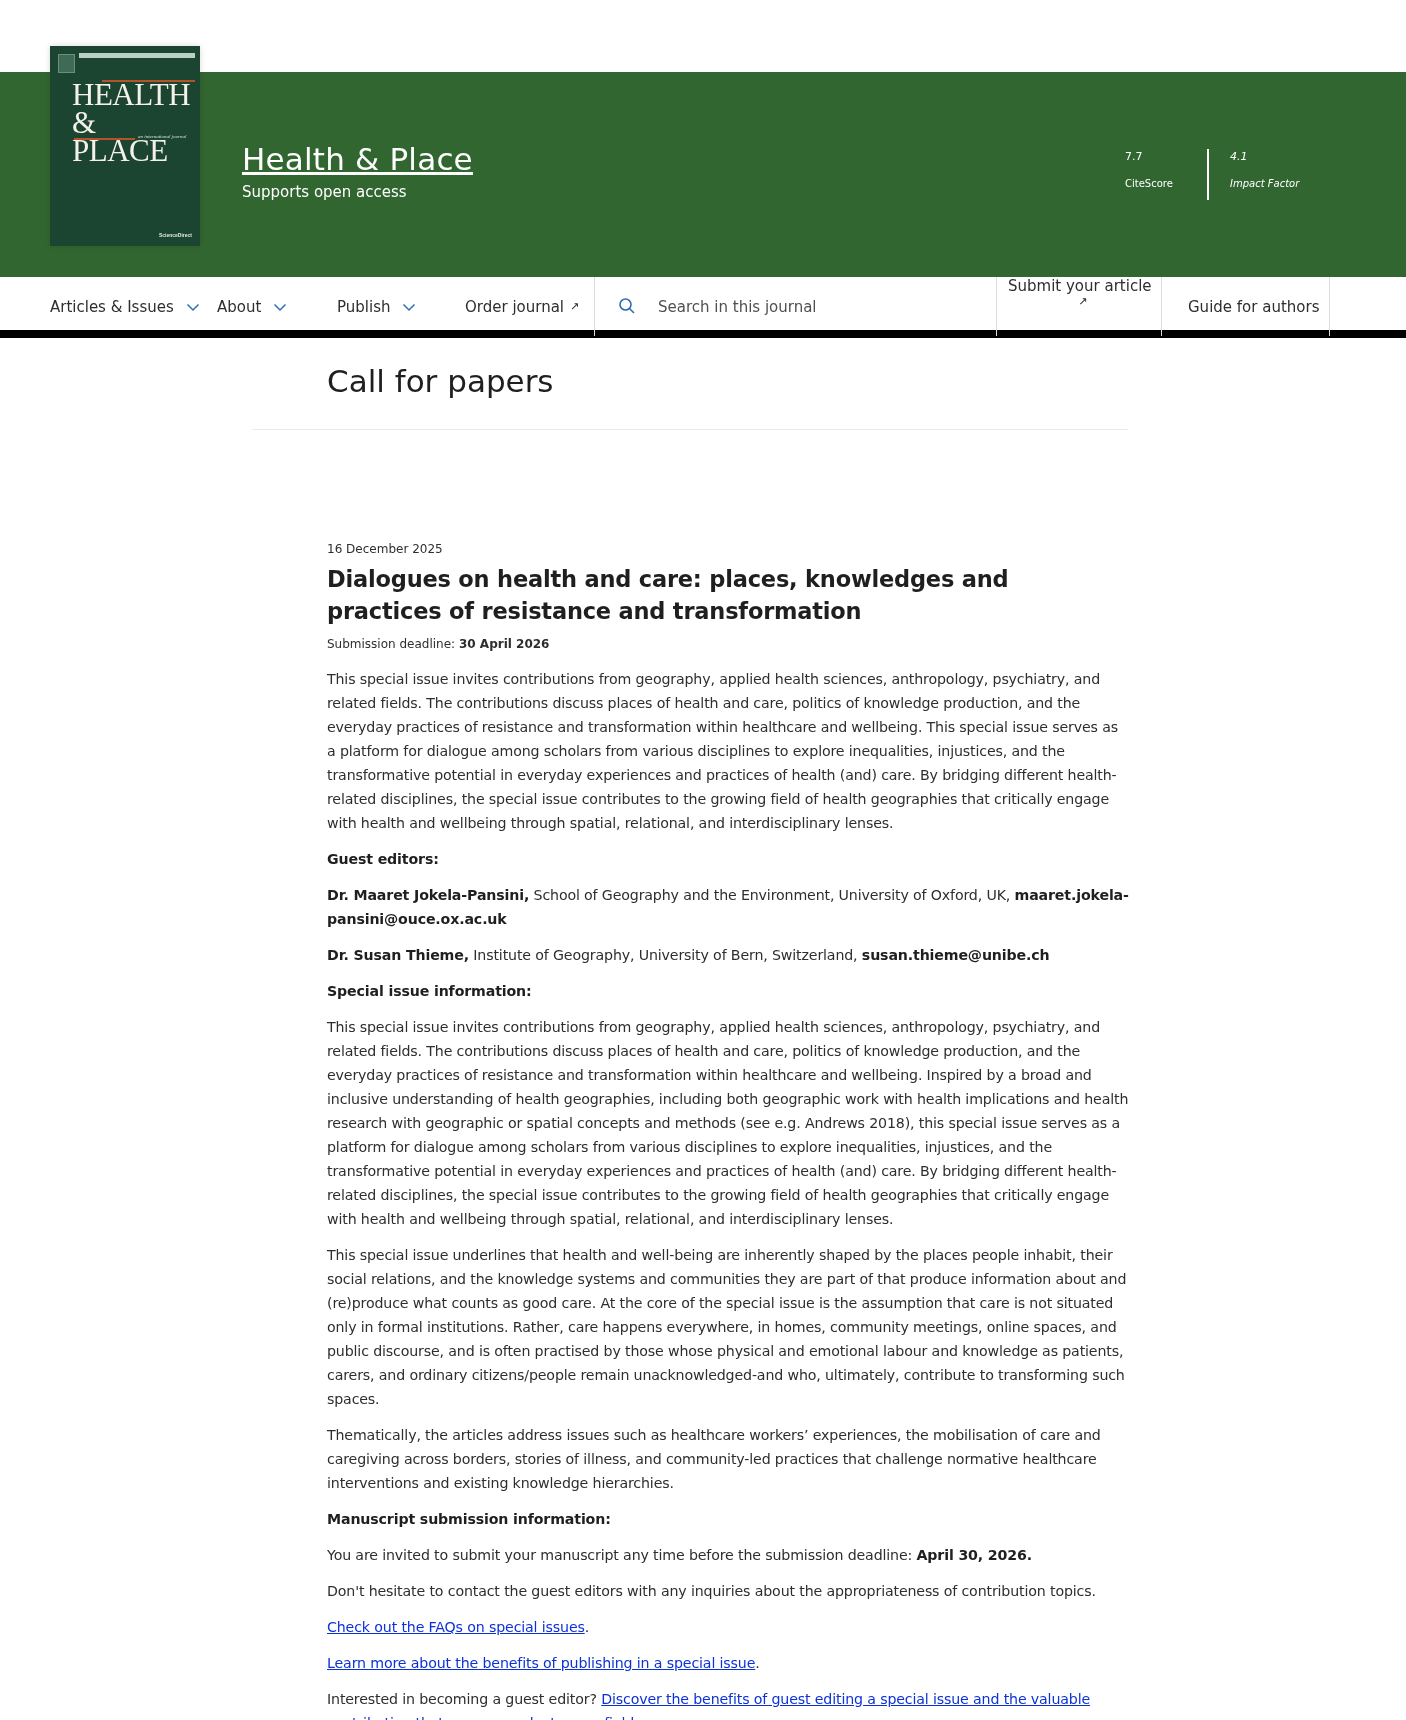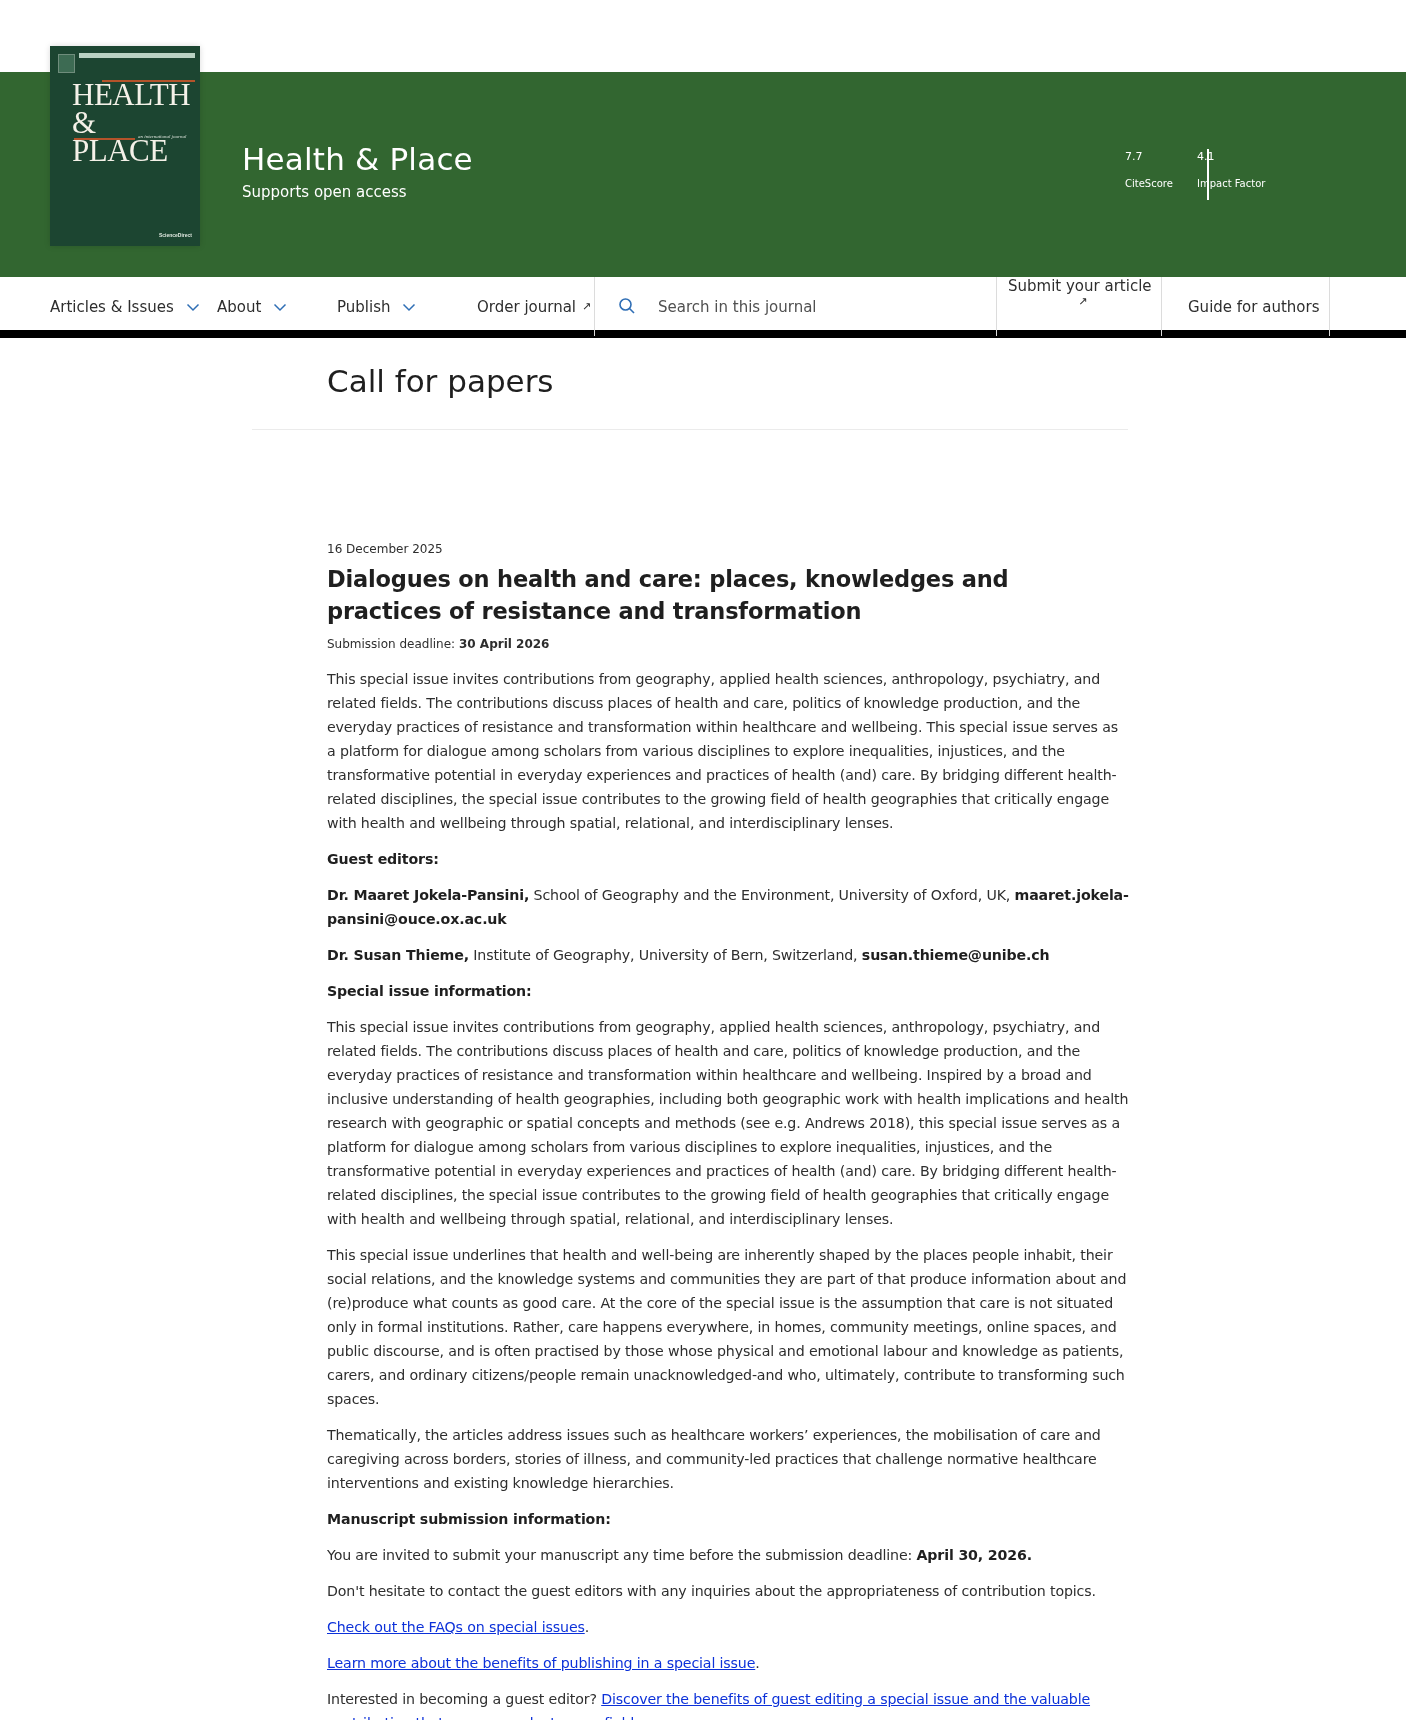--- a/index.html
+++ b/index.html
@@ -9,28 +9,28 @@
   .banner { position: absolute; left: 0; top: 72px; width: 1406px; height: 205px; background: #326630; }
   .cover { position: absolute; left: 50px; top: 46px; width: 150px; height: 200px; background: #1c4531; box-shadow: 0 0 6px rgba(0,0,0,0.15); }
   .cover .issn-bar { position: absolute; left: 29px; top: 7px; width: 116px; height: 5px; background: #b9d2c3; }
   .cover .elsevier-logo { position: absolute; left: 8px; top: 8px; width: 17px; height: 19px; border: 1px solid #6f8d7c; background: #3d6b53; }
   .cover .rule-top { position: absolute; left: 52px; top: 34px; width: 93px; height: 2px; background: #b4532a; }
   .cover .cover-title { position: absolute; left: 22px; top: 35px; width: 124px; color: #f4f1e8; font-family: "Liberation Serif", serif; font-size: 31px; line-height: 28px; letter-spacing: -0.5px; }
   .cover .rule-bottom { position: absolute; left: 24px; top: 92px; width: 61px; height: 2px; background: #b4532a; }
   .cover .cover-sub { position: absolute; left: 88px; top: 88px; font-family: "Liberation Serif", serif; font-style: italic; font-size: 5px; color: #d8e0d8; }
   .cover .cover-sd { position: absolute; right: 8px; top: 186px; font-size: 5px; color: #e0e8e0; font-weight: bold; }
 
-  .journal-title { position: absolute; left: 242px; top: 141px; color: #ffffff; font-size: 31px; font-family: "DejaVu Sans", sans-serif; font-weight: normal; letter-spacing: 0.2px; }
+  .journal-title { position: absolute; left: 242px; top: 141px; color: #ffffff; font-size: 31px; font-family: "DejaVu Sans", sans-serif; font-weight: normal; letter-spacing: 0.2px; text-decoration: underline; }
   .journal-sub { position: absolute; left: 242px; top: 183px; color: #ffffff; font-size: 15px; font-family: "DejaVu Sans", sans-serif; }
 
   .metric { position: absolute; top: 150px; color: #ffffff; font-family: "DejaVu Sans", sans-serif; }
   .metric .val { font-size: 11px; display: block; height: 28px; }
   .metric .lbl { font-size: 10px; display: block; }
   .metric-1 { left: 1125px; }
-  .metric-2 { left: 1197px; }
+  .metric-2 { left: 1230px; font-style: italic; }
   .metric-divider { position: absolute; left: 1207px; top: 149px; width: 2px; height: 51px; background: #ffffff; }
 
   .nav { position: absolute; left: 0; top: 277px; width: 1406px; height: 61px; background: #fff; border-bottom: 8px solid #000000; }
   .nav-item { position: absolute; top: 0; height: 59px; display: flex; align-items: center; font-size: 15px; color: #2e2e2e; font-family: "DejaVu Sans", sans-serif; cursor: pointer; }
   .nav-item .chev { margin-left: 12px; width: 14px; height: 14px; display: inline-block; }
   .nav-item .ext { margin-left: 6px; font-size: 11px; }
   .nav-div { position: absolute; top: 0; width: 1px; height: 59px; background: #dcdcdc; }
   .search-icon { position: absolute; left: 618px; top: 20px; width: 18px; height: 18px; }
   .search-input { position: absolute; left: 658px; top: 14px; width: 320px; height: 32px; border: none; outline: none; background: transparent; font-size: 15px; color: #505050; font-family: "DejaVu Sans", sans-serif; }
   .search-input::placeholder { color: #505050; }
@@ -92,21 +92,21 @@
     <svg class="chev" viewBox="0 0 14 14">
         <path d="M1.5 4.5 L7 10 L12.5 4.5" fill="none" stroke="#2f6eb5" stroke-width="1.5"></path>
       </svg>
   </div>
   <div class="nav-item" style="left:337px;">
     <span>Publish</span>
     <svg class="chev" viewBox="0 0 14 14">
         <path d="M1.5 4.5 L7 10 L12.5 4.5" fill="none" stroke="#2f6eb5" stroke-width="1.5"></path>
       </svg>
   </div>
-  <div class="nav-item" style="left:477px;">
+  <div class="nav-item" style="left:465px;">
     <span>Order journal</span>
     <span class="ext">↗</span>
   </div>
 
   <div class="nav-div" style="left:594px;"></div>
   <svg class="search-icon" viewBox="0 0 18 18">
       <circle cx="7.5" cy="7.5" r="5.5" fill="none" stroke="#2f6eb5" stroke-width="1.6"></circle>
       <path d="M11.5 11.5 L16 16" stroke="#2f6eb5" stroke-width="1.6"></path>
     </svg>
   <input class="search-input" type="text" placeholder="Search in this journal" style="">

